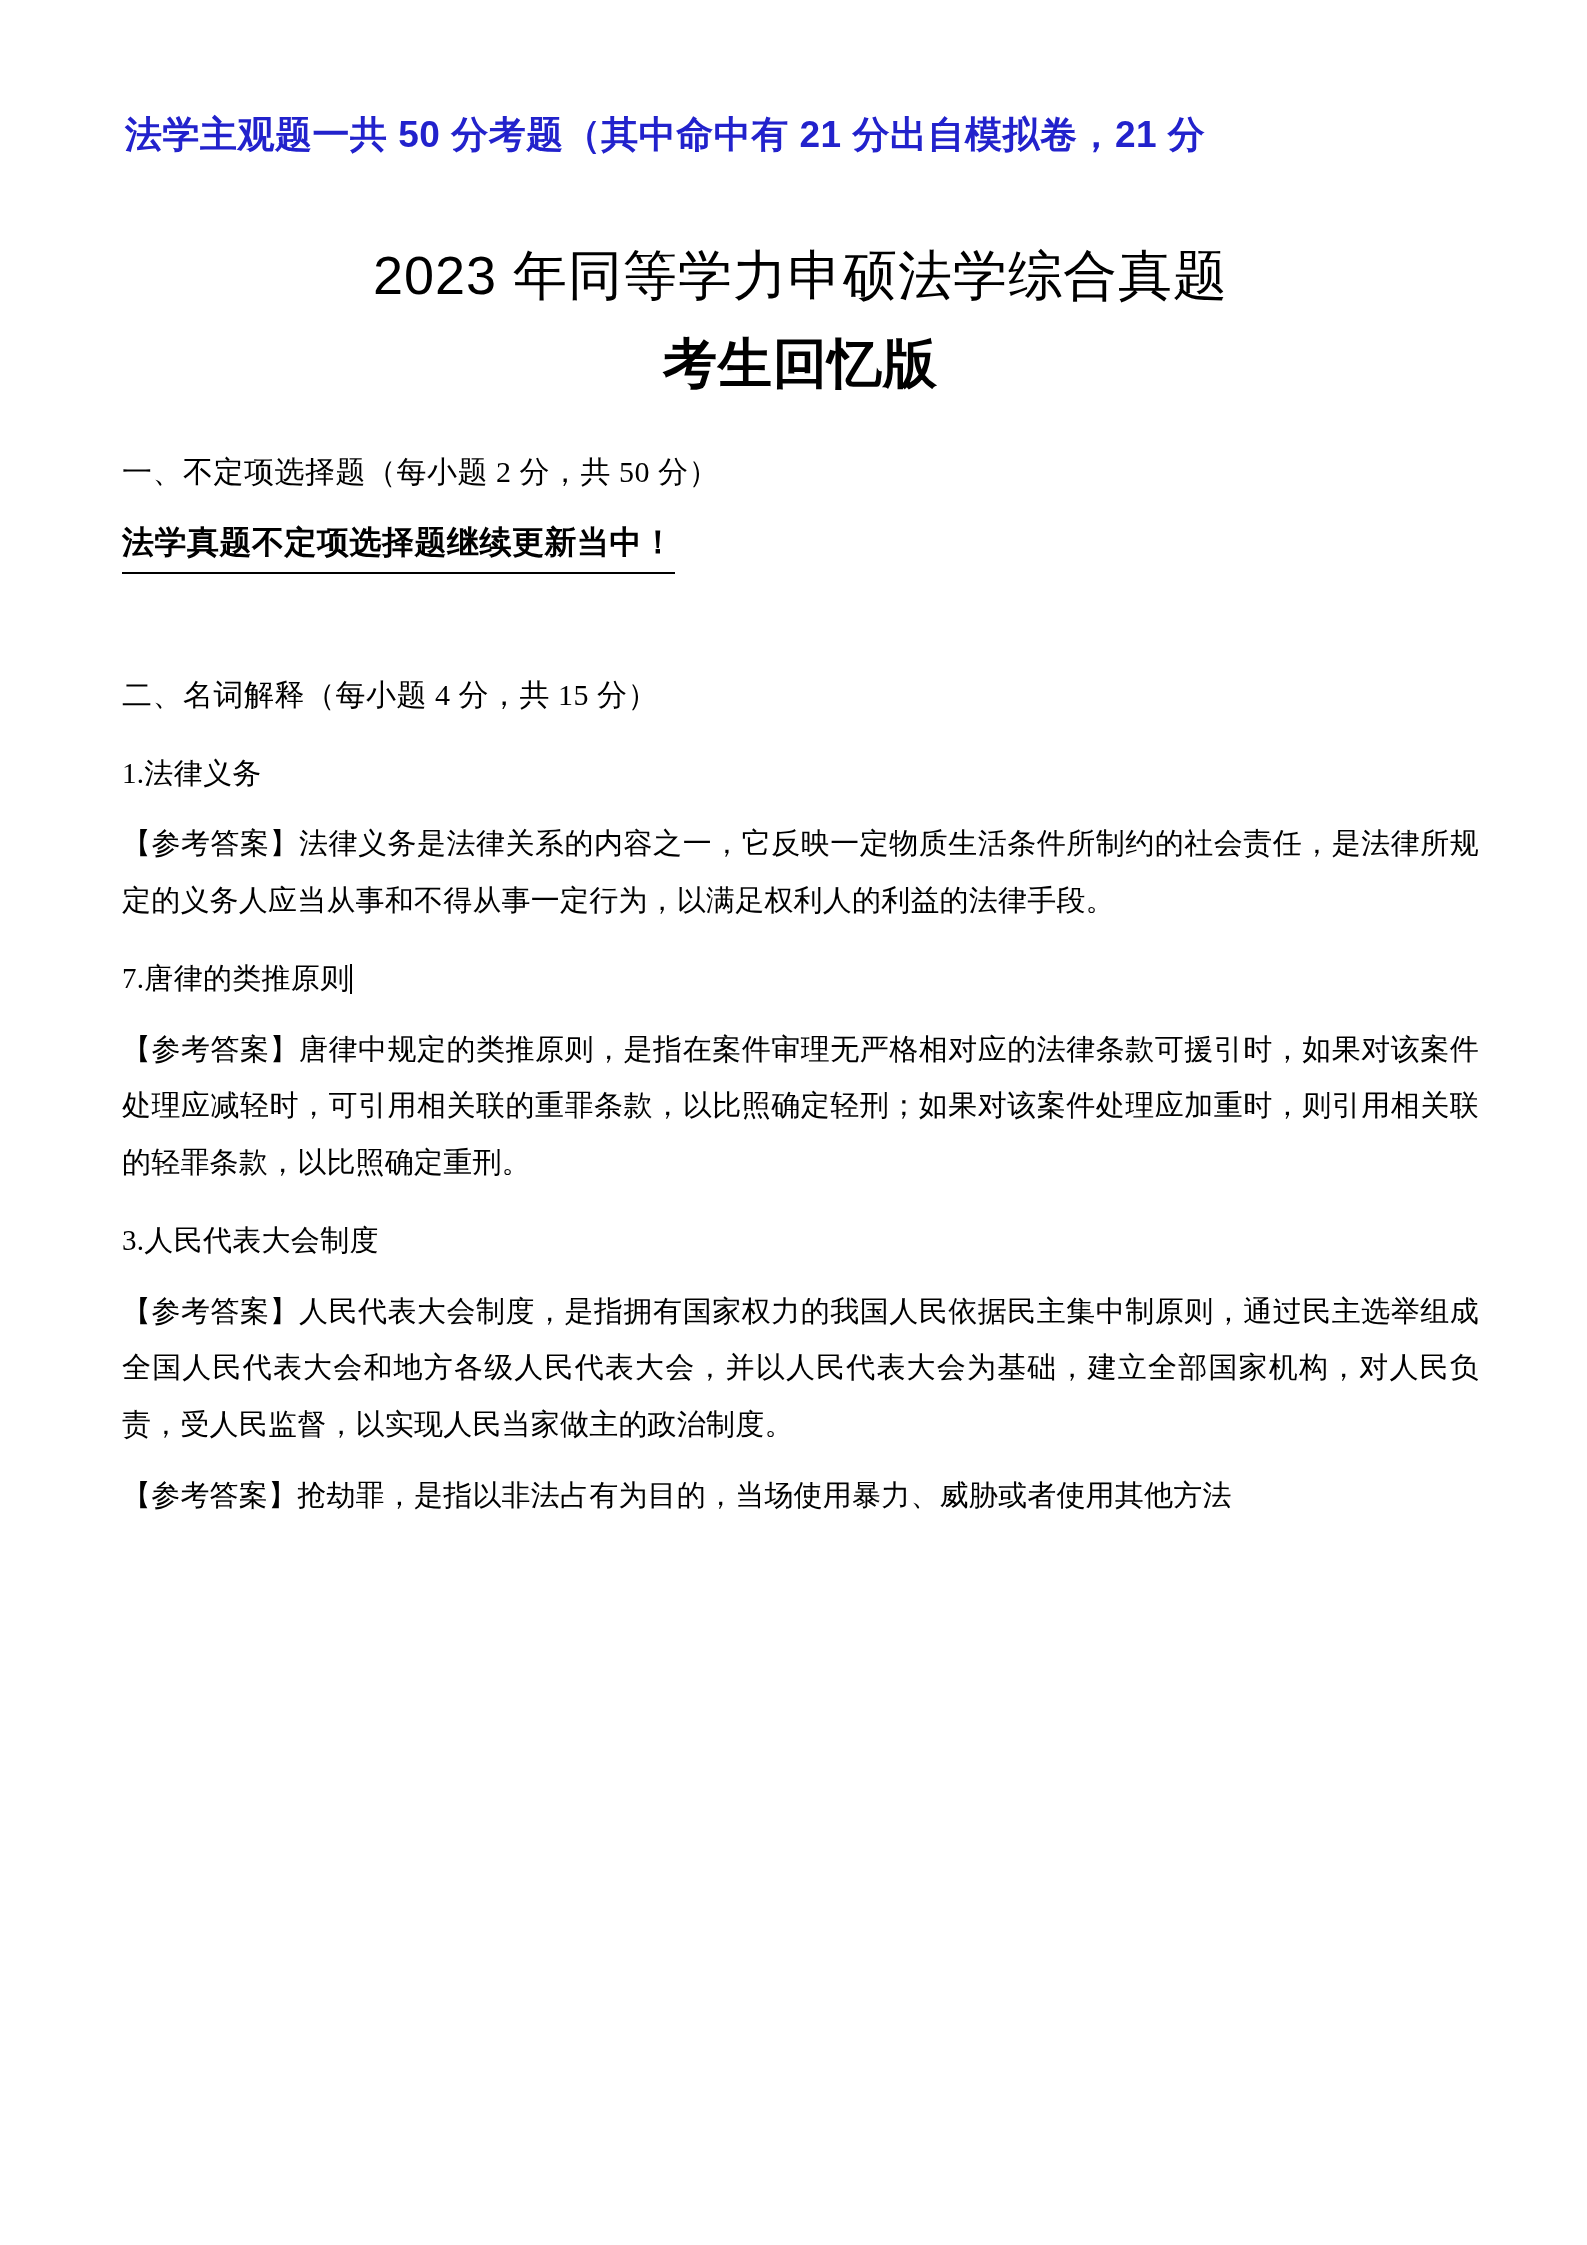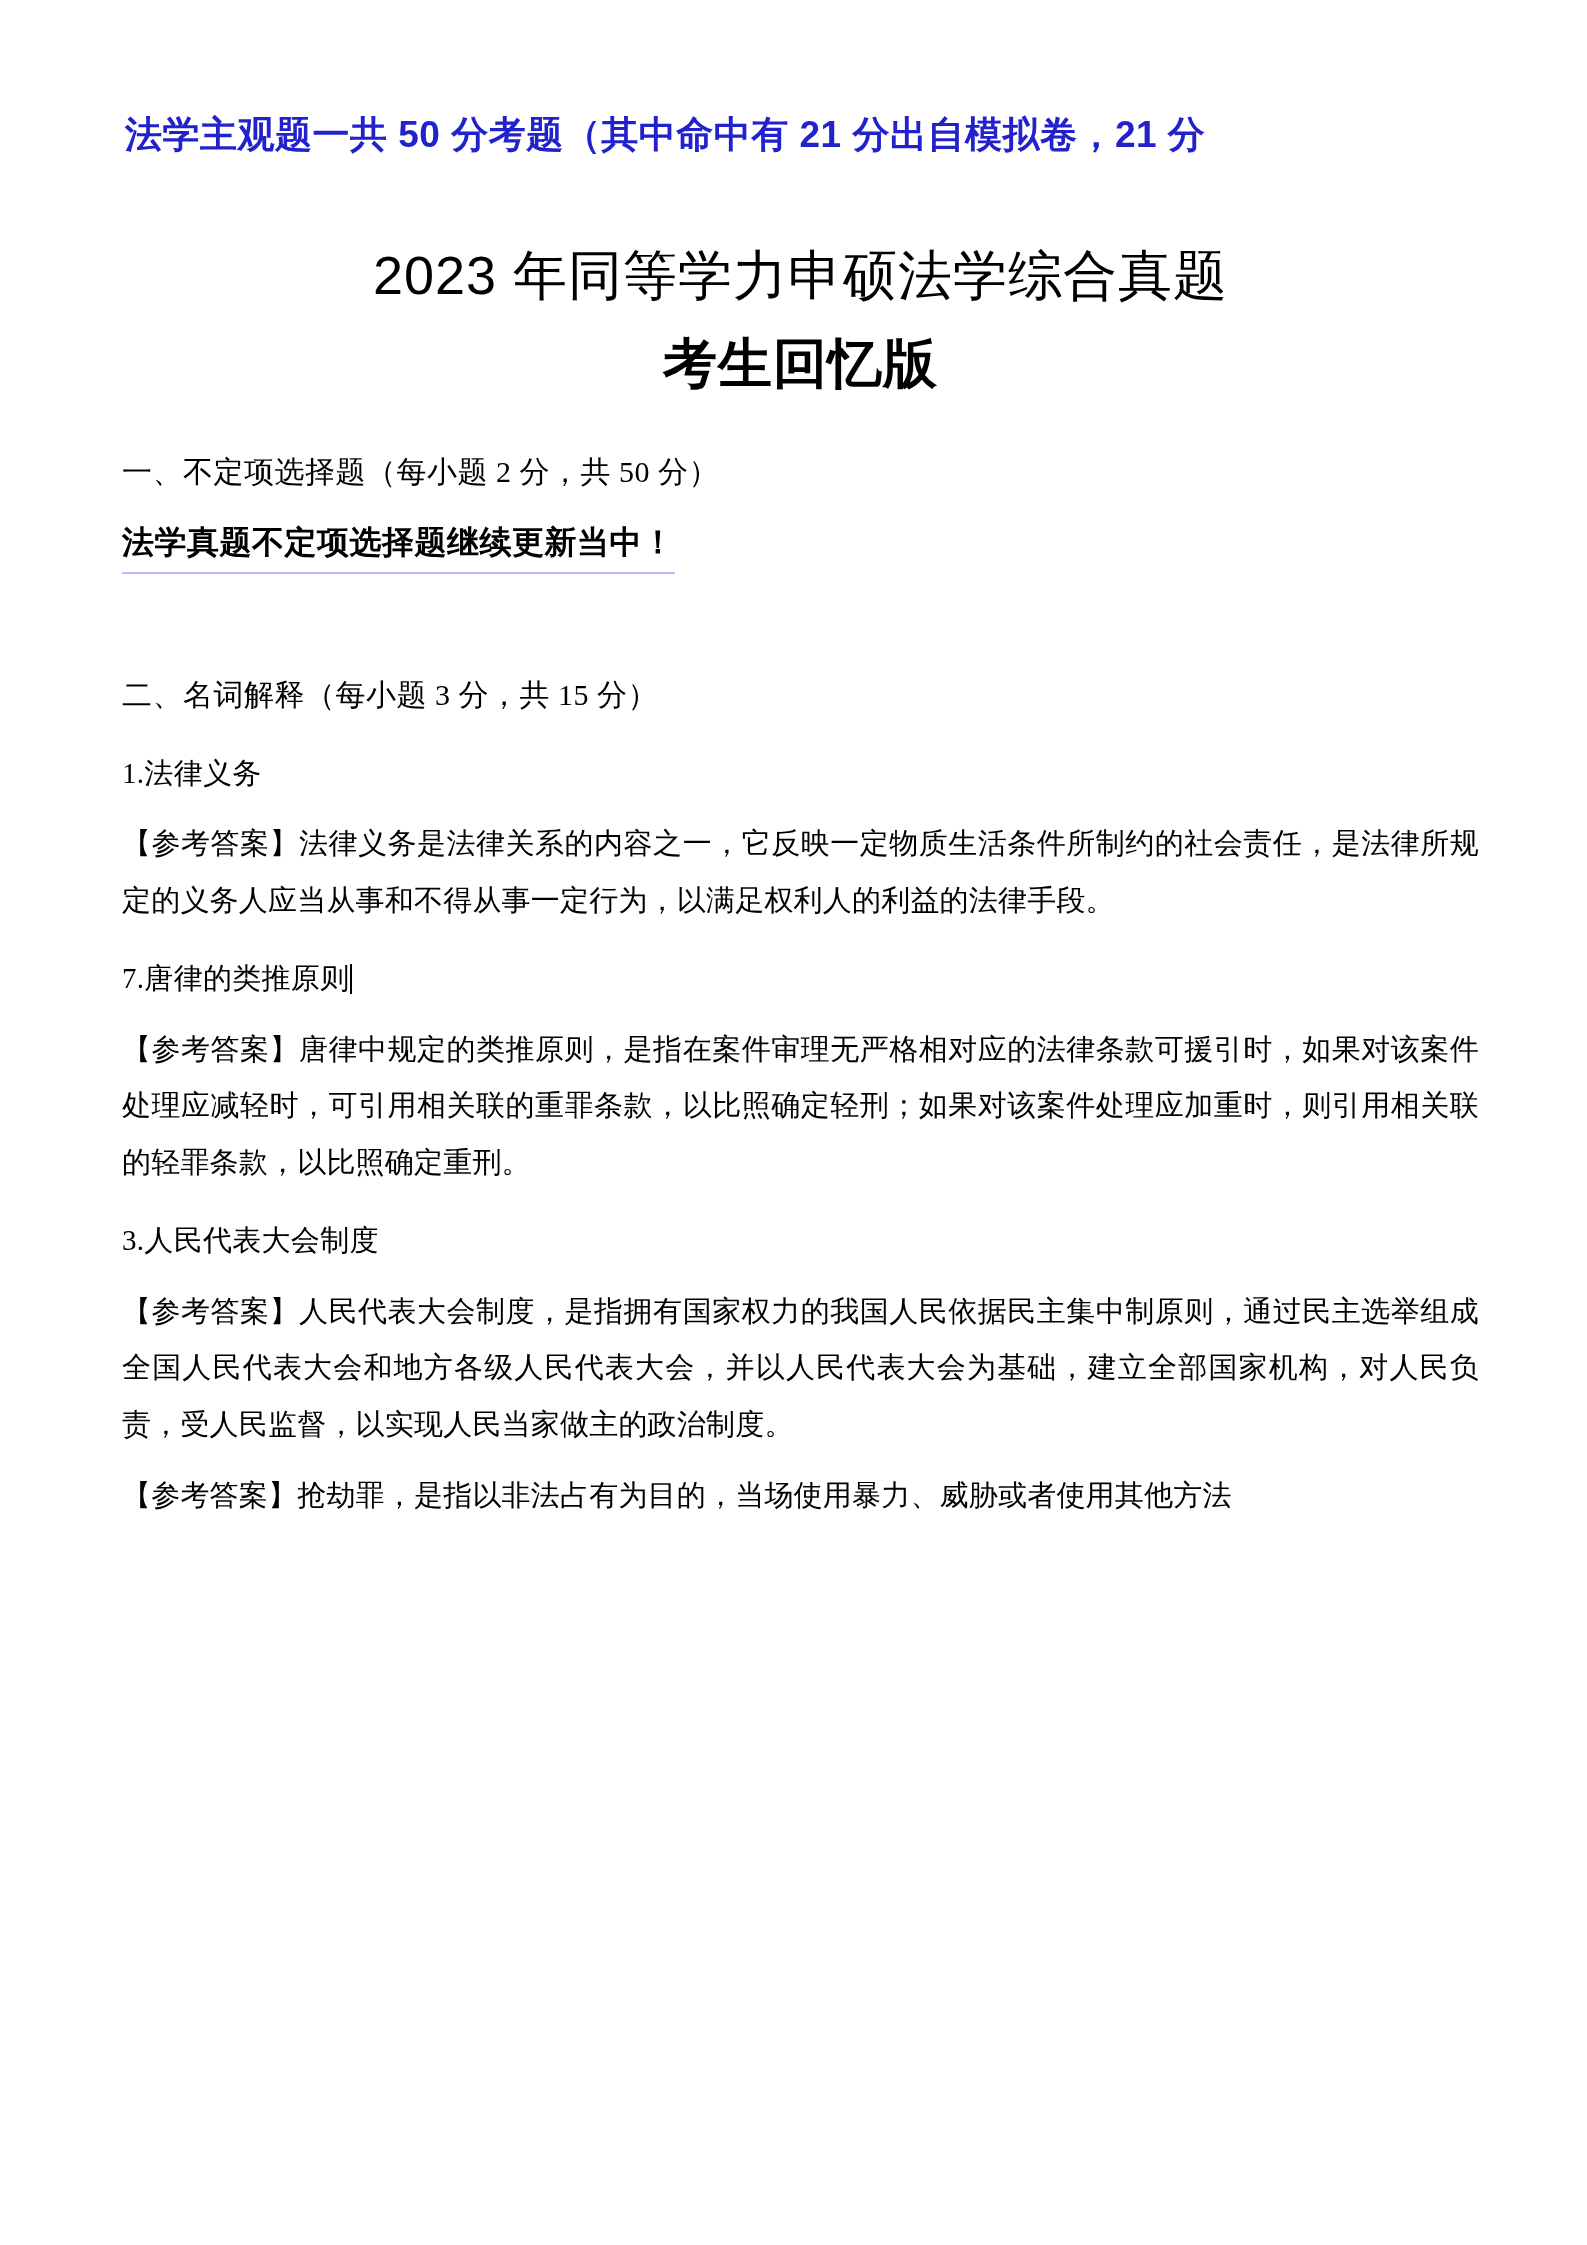--- a/index.html
+++ b/index.html
@@ -58,21 +58,21 @@
     margin: 40px 0 0 0;
     letter-spacing: 0.5px;
   }
   .highlight-line {
     font-family: "Liberation Sans", "DejaVu Sans", sans-serif;
     font-weight: bold;
     font-size: 32px;
     line-height: 1.75;
     margin: 14px 0 0 0;
     display: inline-block;
-    border-bottom: 2px solid #c4b5fd;
+    border-bottom: 2px solid #000000;
     padding-bottom: 2px;
     letter-spacing: 0.5px;
   }
   .q-label {
     font-size: 29px;
     line-height: 1.95;
     margin: 22px 0 0 0;
     letter-spacing: 0.3px;
     position: relative;
   }
@@ -109,21 +109,21 @@
   </div>
 
   <p class="section-head">一、不定项选择题（每小题 2 分，共 50 分）</p>
 
   <div>
     <span class="highlight-line">法学真题不定项选择题继续更新当中！</span>
   </div>
 
   <div class="spacer-blank"></div>
 
-  <p class="section-head">二、名词解释（每小题 3 分，共 15 分）</p>
+  <p class="section-head">二、名词解释（每小题 4 分，共 15 分）</p>
 
   <p class="q-label"><span>1.法律义务</span></p>
   <p class="answer">【参考答案】法律义务是法律关系的内容之一，它反映一定物质生活条件所制约的社会责任，是法律所规定的义务人应当从事和不得从事一定行为，以满足权利人的利益的法律手段。</p>
 
   <p class="q-label"><span>7.唐律的类推原则</span><span class="caret"></span></p>
   <p class="answer">【参考答案】唐律中规定的类推原则，是指在案件审理无严格相对应的法律条款可援引时，如果对该案件处理应减轻时，可引用相关联的重罪条款，以比照确定轻刑；如果对该案件处理应加重时，则引用相关联的轻罪条款，以比照确定重刑。</p>
 
   <p class="q-label"><span>3.人民代表大会制度</span></p>
   <p class="answer">【参考答案】人民代表大会制度，是指拥有国家权力的我国人民依据民主集中制原则，通过民主选举组成全国人民代表大会和地方各级人民代表大会，并以人民代表大会为基础，建立全部国家机构，对人民负责，受人民监督，以实现人民当家做主的政治制度。</p>
 

